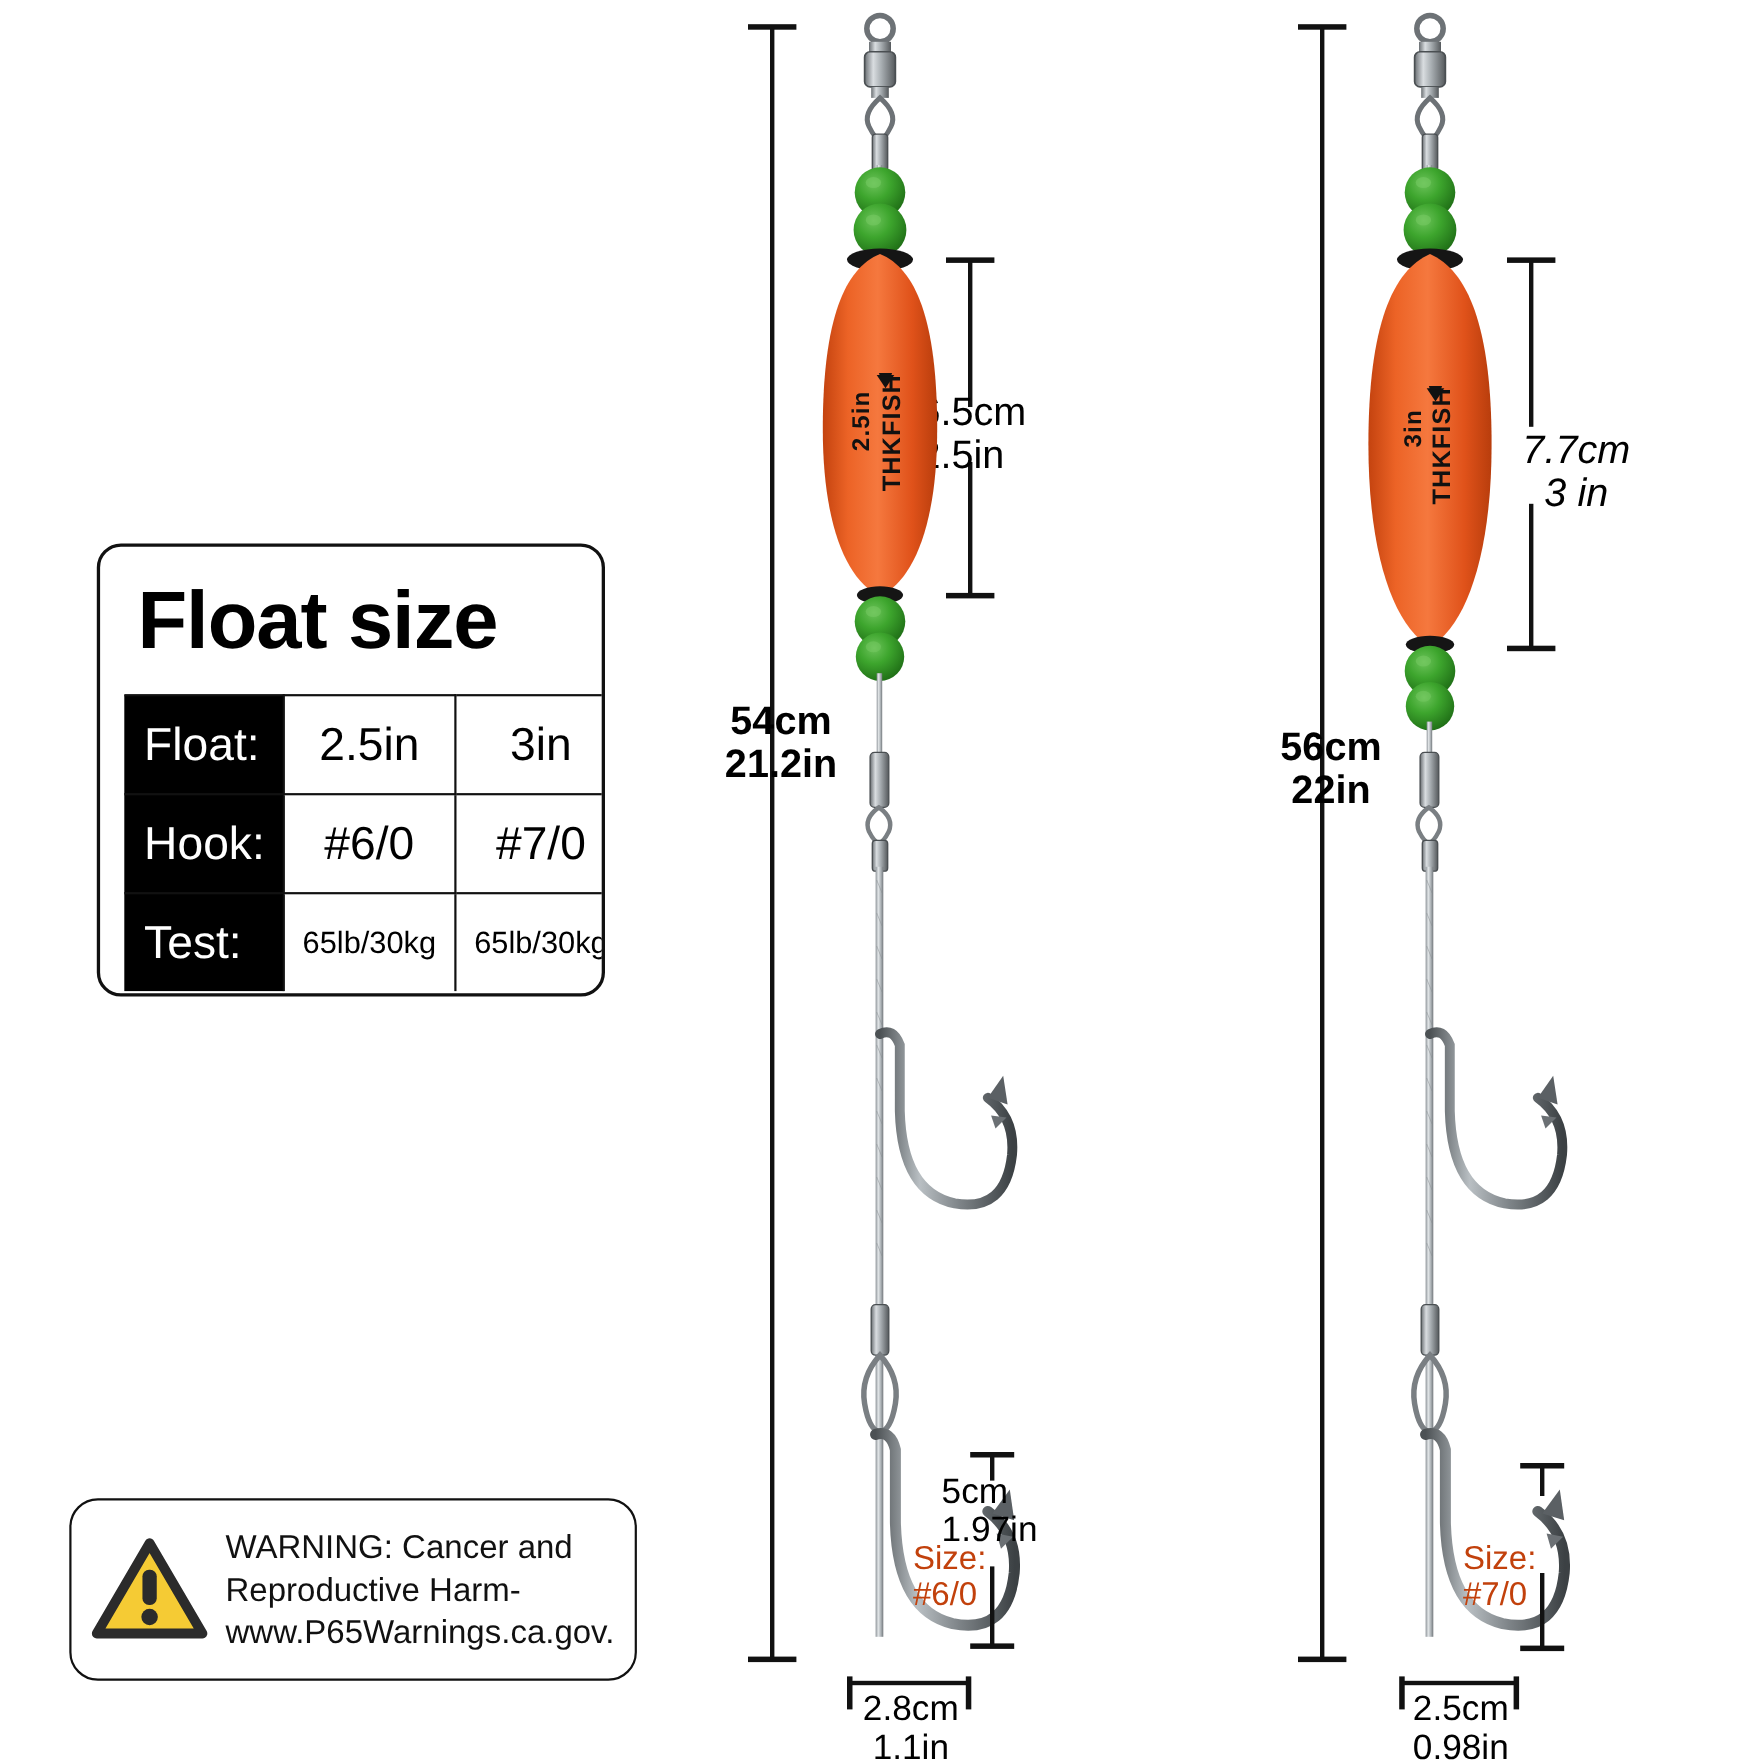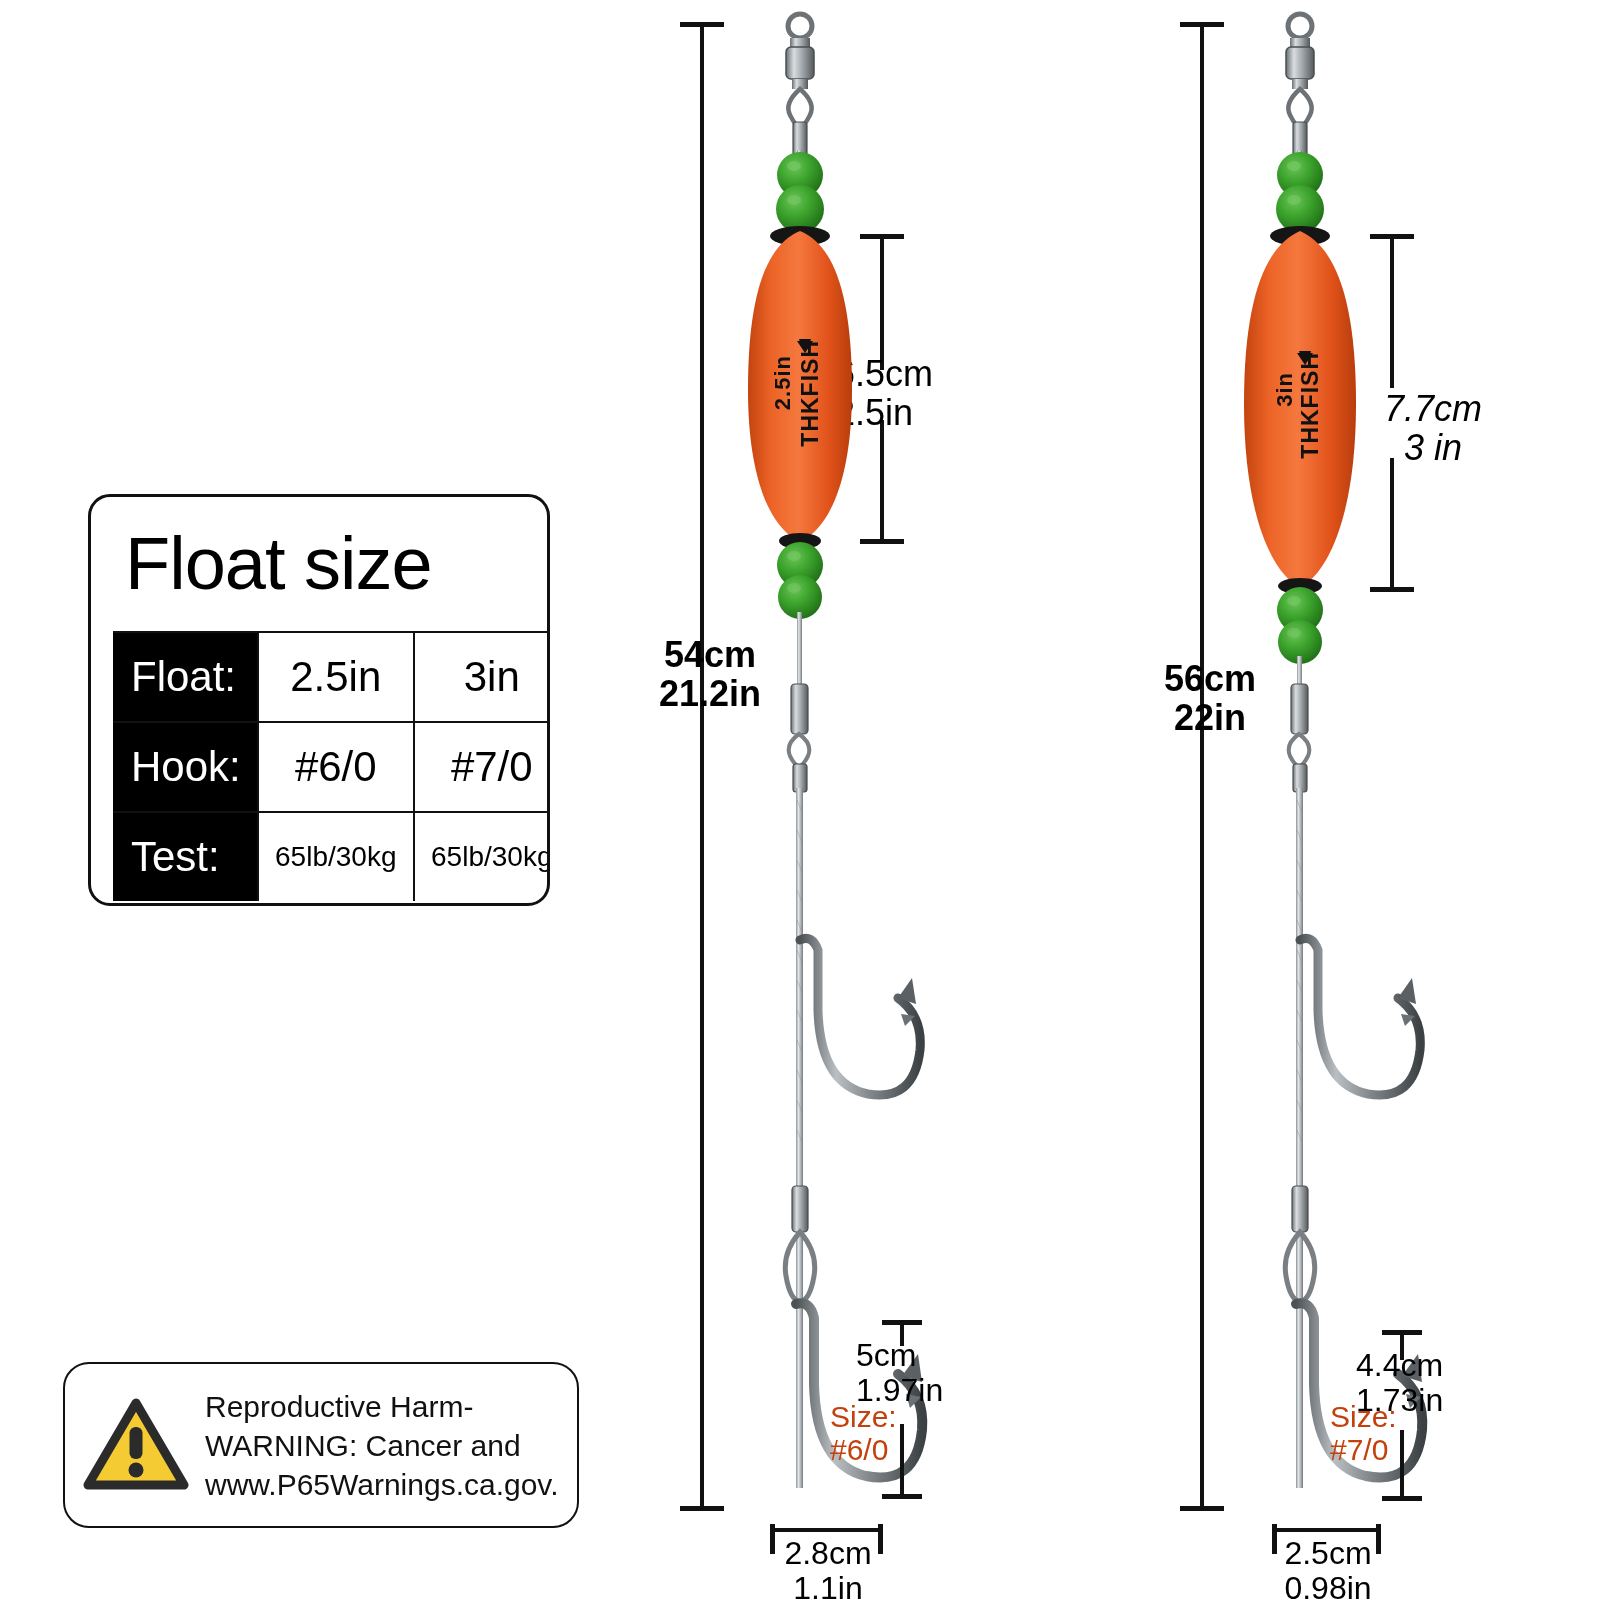--- a/index.html
+++ b/index.html
@@ -16,21 +16,21 @@
 
   
   .spec-card{
     position:absolute;left:88px;top:494px;width:462px;height:412px;
     background:#fff;border:3px solid #111;border-radius:22px;
     box-sizing:border-box;overflow:hidden;
   }
   .spec-title{
     height:134px;display:flex;align-items:center;
     padding:0 34px;box-sizing:border-box;
-    font-size:74px;font-weight:normal;letter-spacing:-1px;line-height:1;
+    font-size:74px;font-weight:bold;letter-spacing:-1px;line-height:1;
   }
   .spec-table{width:100%;border-collapse:collapse;table-layout:fixed;margin-left:22px;}
   .spec-table td{
     border:2px solid #111;height:88px;text-align:center;
     font-size:42px;font-weight:normal;padding:0 4px;
   }
   .spec-table td.hdr{
     background:#000;color:#fff;text-align:left;padding-left:18px;
     width:122px;font-size:42px;border-left:none;
   }
@@ -105,22 +105,22 @@
       </table>
   </div>
 
   <div class="warn-card">
     <svg class="warn-tri" viewBox="0 0 106 96">
       <path d="M53 6 L101 88 L5 88 Z" fill="#F5CB34" stroke="#2b2b2b" stroke-width="9" stroke-linejoin="round"></path>
       <rect x="46.5" y="30" width="13" height="32" rx="6" fill="#2b2b2b"></rect>
       <circle cx="53" cy="73" r="7.5" fill="#2b2b2b"></circle>
     </svg>
     <div class="warn-text">
+      <div>WARNING: Cancer and</div>
       <div>Reproductive Harm-</div>
-      <div>WARNING: Cancer and</div>
       <div>www.P65Warnings.ca.gov.</div>
     </div>
   </div>
 
   <div class="rig left">
 
     <div class="tick-h" style="left:60px;top:22px;"></div>
     <div class="dimline vline" style="left:80px;top:26px;height:1482px;"></div>
     <div class="tick-h" style="left:60px;top:1506px;"></div>
     <div class="dimlabel" style="left:-10px;top:636px;width:200px;">
@@ -408,24 +408,20 @@
 
     <div class="sizelabel" style="left:178px;top:1400px;">
       <div>Size:</div>
       <div>#7/0</div>
     </div>
 
     <div class="tick-h" style="left:262px;top:1330px;width:40px;"></div>
     <div class="dimline vline" style="left:280px;top:1334px;height:26px;"></div>
     <div class="dimline vline" style="left:280px;top:1430px;height:68px;"></div>
     <div class="tick-h" style="left:262px;top:1496px;width:40px;"></div>
-    <div class="dimlabel thin" style="left:236px;top:1348px;width:170px;text-align:left;font-size:32px;">
-      <div>4.4cm</div>
-      <div>1.73in</div>
-    </div>
 
     <div class="tick-v" style="left:152px;top:1524px;height:30px;"></div>
     <div class="dimline hline" style="left:154px;top:1528px;width:106px;"></div>
     <div class="tick-v" style="left:256px;top:1524px;height:30px;"></div>
     <div class="dimlabel thin" style="left:128px;top:1536px;width:160px;font-size:32px;">
       <div>2.5cm</div>
       <div>0.98in</div>
     </div>
   </div>
 

